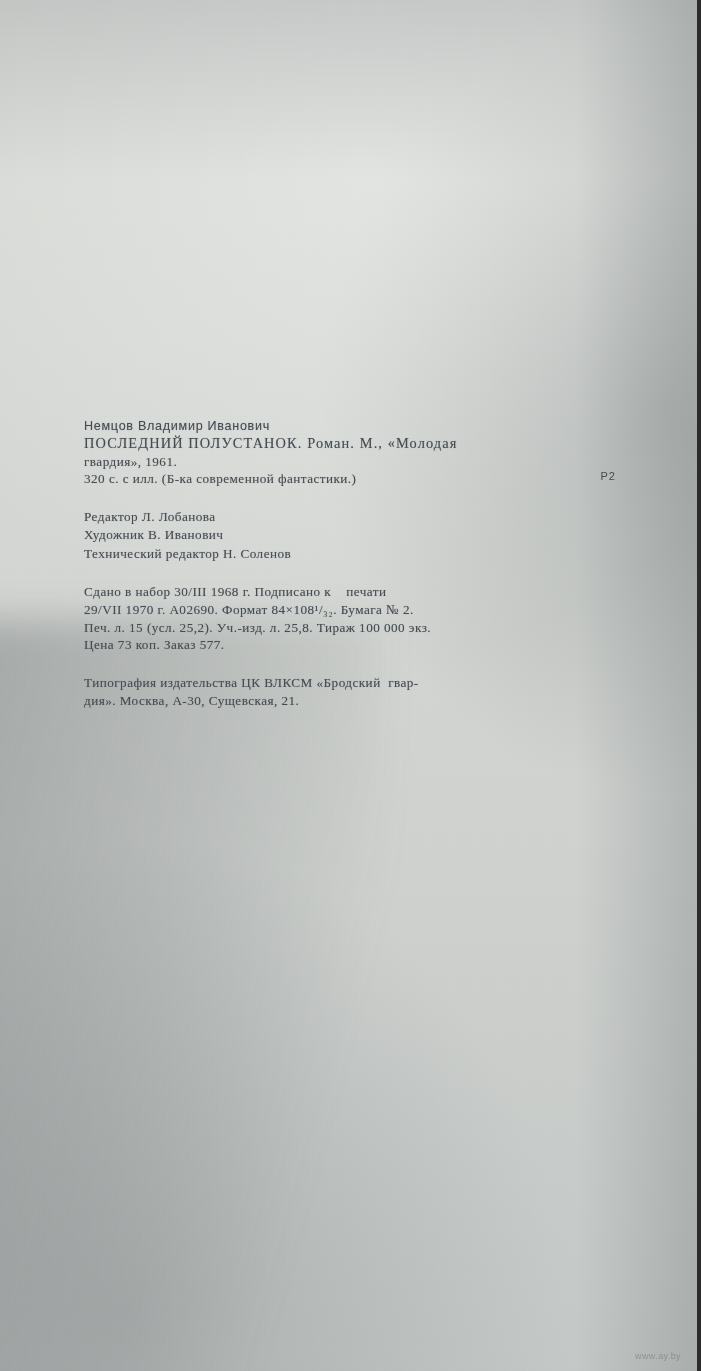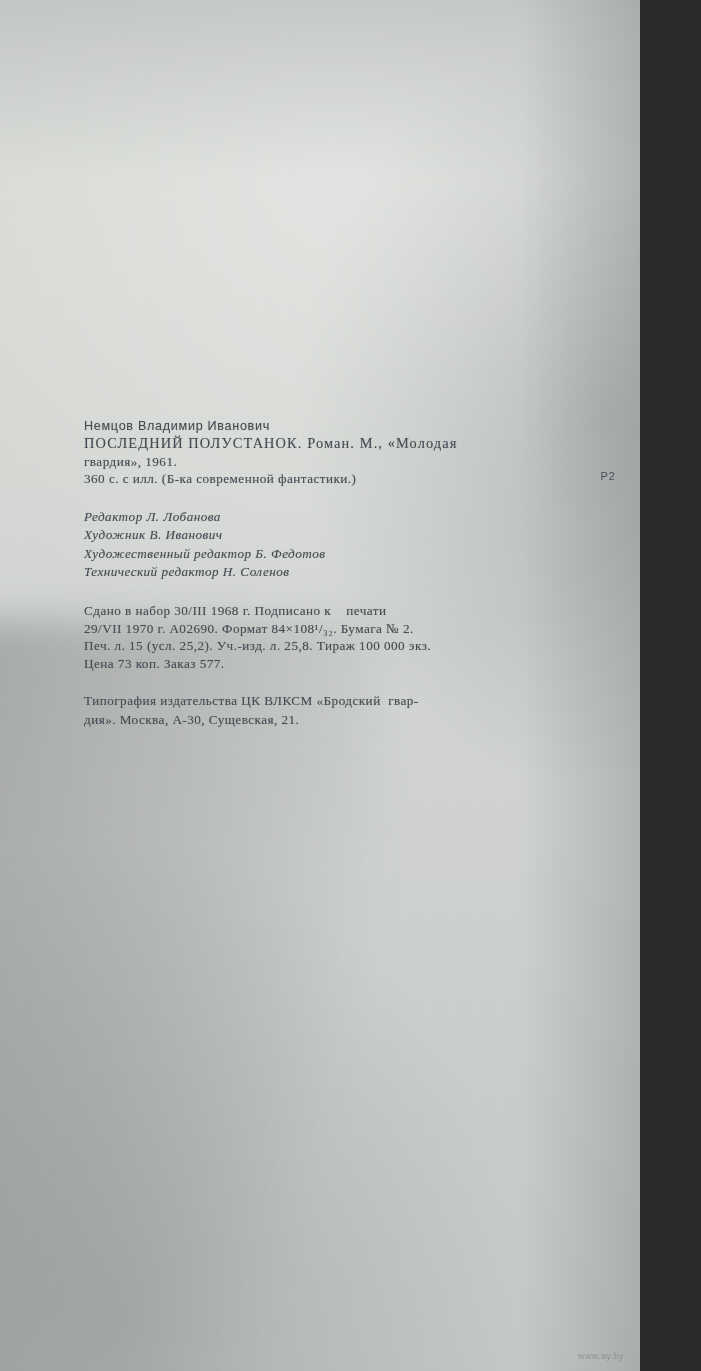--- a/index.html
+++ b/index.html
@@ -2,21 +2,21 @@
 <html><head>
 <meta charset="utf-8">
 <style>
   html, body {
     margin: 0;
     padding: 0;
     background: #2b2b2b;
   }
   #page {
     position: relative;
-    width: 640px;
+    width: 697px;
     height: 1371px;
     overflow: hidden;
     background: #fdba74;
     font-family: "Liberation Serif", serif;
   }
   
   #paper {
     position: absolute;
     inset: 0;
     background:
@@ -74,21 +74,21 @@
   }
   .line.sans {
     font-family: "Liberation Sans", sans-serif;
     letter-spacing: .7px;
     font-size: 12.6px;
   }
   .line.caps {
     letter-spacing: 1.1px;
     font-size: 14.4px;
   }
-  .line.ital { font-style: italic; }
+  .line.ital { }
   .credits .line { line-height: 18.6px; }
   .imprint .line { line-height: 17.6px; }
   .pub .line { line-height: 18.2px; }
 
   #r2 {
     position: absolute;
     right: 0;
     top: 52px;
     font-family: "Liberation Sans", sans-serif;
     font-size: 11px;
@@ -117,28 +117,27 @@
   <div id="shade-right"></div>
   <div id="shade-left"></div>
   <div id="grain"></div>
 
   <div id="colophon">
 
     <div class="blk head-wrap">
       <div class="line sans">Немцов Владимир Иванович</div>
       <div class="line caps">ПОСЛЕДНИЙ ПОЛУСТАНОК. Роман. М., «Молодая</div>
       <div class="line">гвардия», 1961.</div>
-      <div class="line">360 с. с илл. (Б-ка современной фантастики.)</div>
+      <div class="line">320 с. с илл. (Б-ка современной фантастики.)</div>
       <div id="r2">Р2</div>
     </div>
 
     <div class="blk credits">
       <div class="line ital">Редактор Л. Лобанова</div>
       <div class="line ital">Художник В. Иванович</div>
-      <div class="line ital">Художественный редактор Б. Федотов</div>
       <div class="line ital">Технический редактор Н. Соленов</div>
     </div>
 
     <div class="blk imprint">
       <div class="line">Сдано в набор 30/III 1968 г. Подписано к    печати</div>
       <div class="line">29/VII 1970 г. А02690. Формат 84×108¹/₃₂. Бумага № 2.</div>
       <div class="line">Печ. л. 15 (усл. 25,2). Уч.-изд. л. 25,8. Тираж 100 000 экз.</div>
       <div class="line">Цена 73 коп. Заказ 577.</div>
     </div>
 

